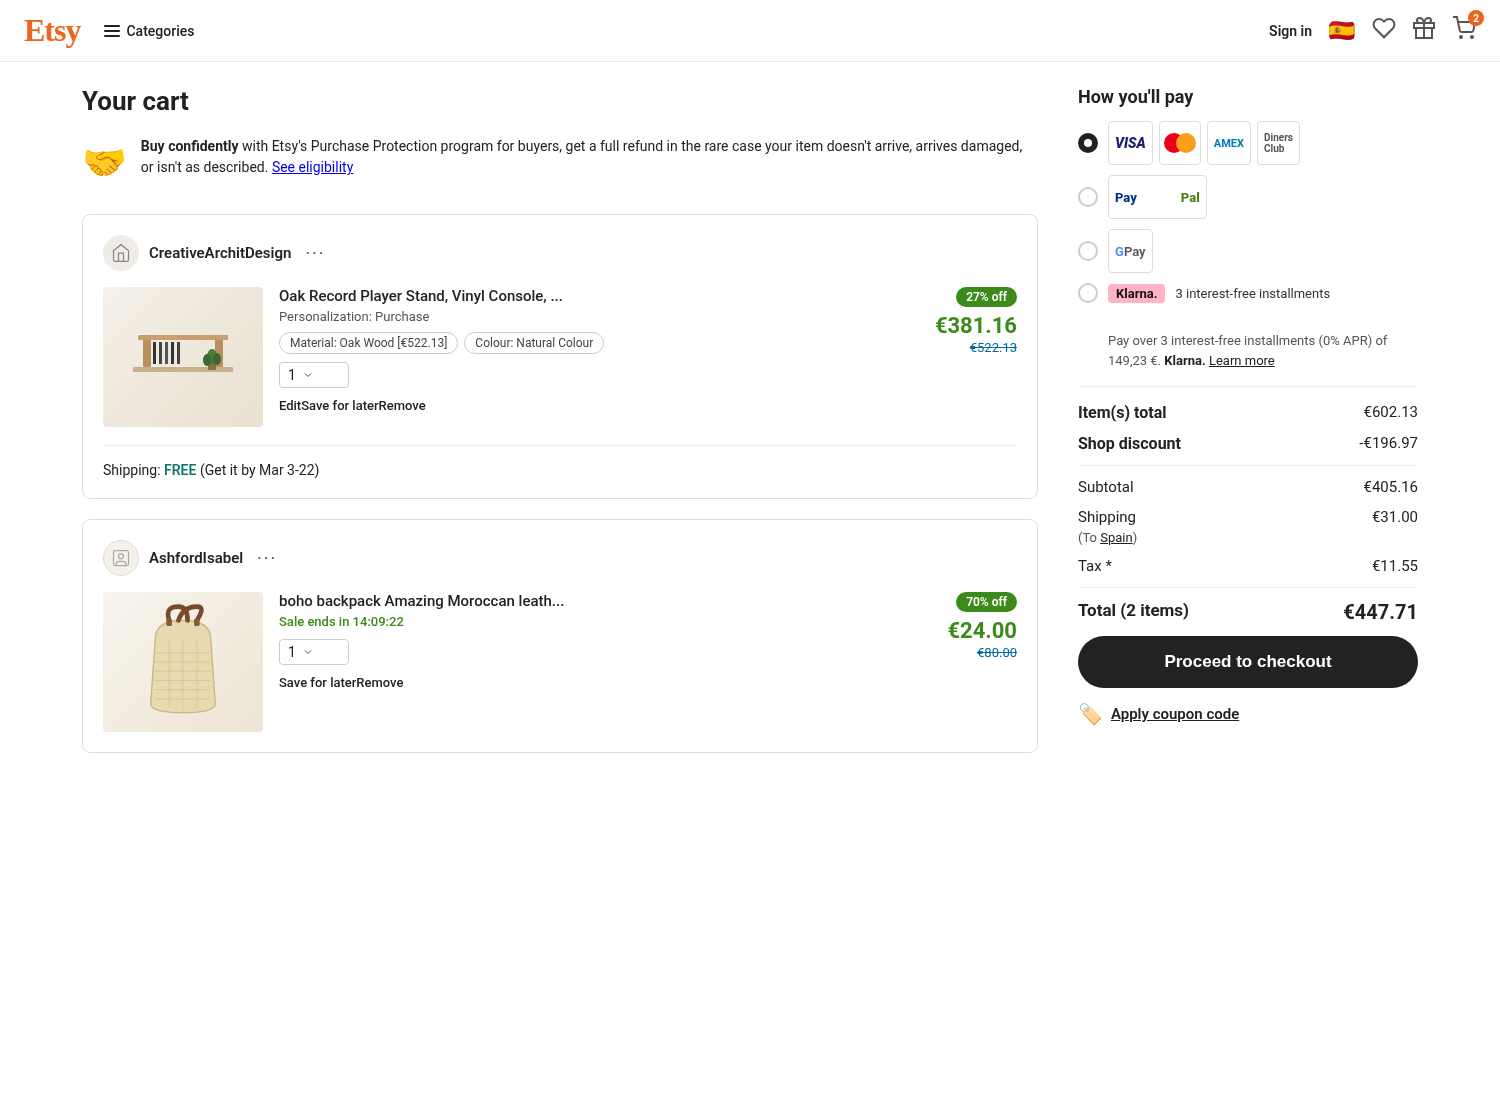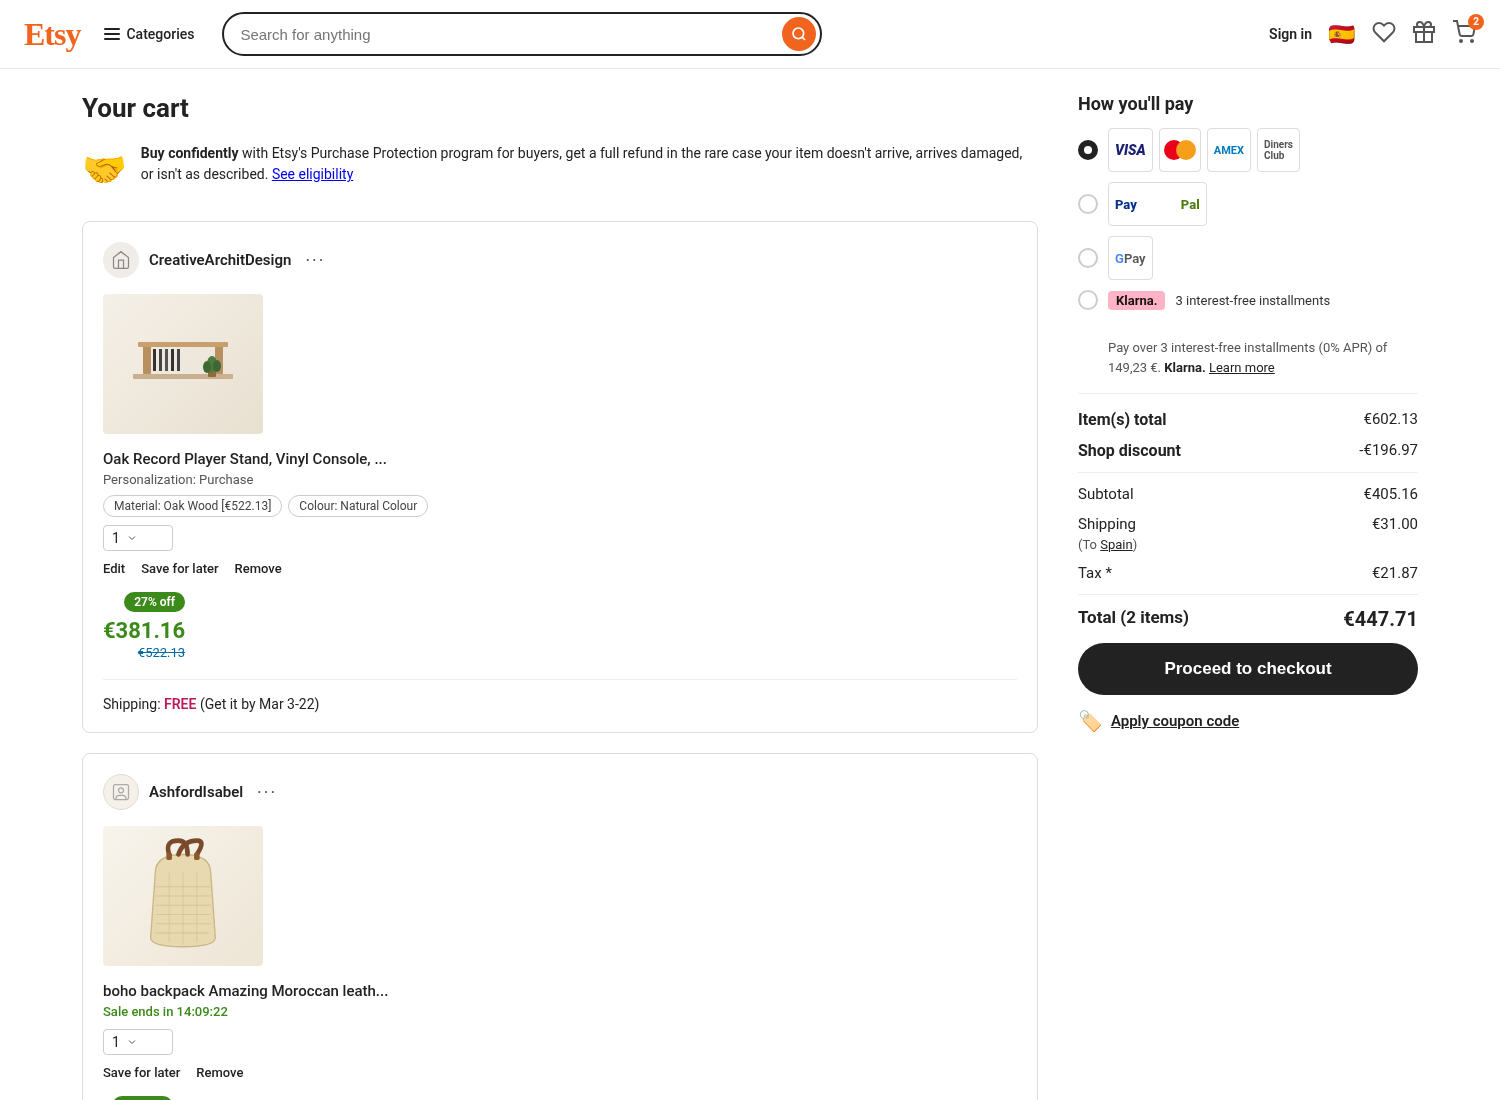--- a/index.html
+++ b/index.html
@@ -33,38 +33,38 @@
     .protection-icon { font-size: 36px; flex-shrink: 0; }
 
     
     .shop-card { border: 1px solid #ddd; border-radius: 8px; padding: 20px; margin-bottom: 20px; }
     .shop-header { display: flex; align-items: center; gap: 10px; margin-bottom: 16px; }
     .shop-avatar { width: 36px; height: 36px; border-radius: 50%; background: #f0ede8; display: flex; align-items: center; justify-content: center; font-size: 10px; overflow: hidden; }
     .shop-name { font-weight: 600; font-size: 15px; }
     .shop-menu { font-size: 18px; color: #555; margin-left: 4px; cursor: pointer; letter-spacing: 2px; }
 
     
-    .product-row { display: flex; gap: 16px; align-items: flex-start; flex-direction: column; }
+    .product-row { display: flex; gap: 16px; align-items: flex-start; }
     .product-details { flex: 1; min-width: 0; }
     .product-title { font-size: 15px; font-weight: 500; margin-bottom: 4px; }
     .product-personalization { font-size: 13px; color: #555; margin-bottom: 8px; }
     .product-tags { display: flex; gap: 6px; flex-wrap: wrap; margin-bottom: 8px; }
     .product-tag { border: 1px solid #ccc; border-radius: 20px; padding: 3px 10px; font-size: 12px; color: #444; background: white; }
     .sale-countdown { color: #3b8a1a; font-size: 13px; font-weight: 500; margin-bottom: 10px; }
     .quantity-select { display: flex; align-items: center; border: 1px solid #ccc; border-radius: 4px; padding: 4px 8px; font-size: 14px; gap: 6px; width: 70px; cursor: pointer; background: white; }
-    .product-actions { display: flex; gap: 16px; margin-top: 10px; font-size: 13px; align-items: center; }
+    .product-actions { display: flex; gap: 0; margin-top: 10px; font-size: 13px; align-items: center; }
     .product-actions a { color: #222; text-decoration: none; cursor: pointer; font-weight: 500; }
 
     .product-price { text-align: right; flex-shrink: 0; }
     .discount-badge { background: #3b8a1a; color: white; border-radius: 20px; padding: 3px 10px; font-size: 12px; font-weight: 600; display: inline-block; margin-bottom: 6px; }
     .price-current { color: #3b8a1a; font-size: 22px; font-weight: 700; }
     .price-original { color: #0369a1; font-size: 13px; text-decoration: line-through; }
 
     .shipping-info { margin-top: 18px; padding-top: 16px; border-top: 1px solid #eee; font-size: 14px; }
-    .shipping-free { color: #be185d; font-weight: 600; }
+    .shipping-free { color: #0f766e; font-weight: 600; }
 
     
     .pay-title { font-size: 18px; font-weight: 700; margin-bottom: 14px; }
     .payment-methods { display: flex; flex-direction: column; gap: 10px; margin-bottom: 20px; }
     .payment-row { display: flex; align-items: center; gap: 10px; }
     .radio-circle { width: 20px; height: 20px; border-radius: 50%; border: 2px solid #ccc; flex-shrink: 0; display: flex; align-items: center; justify-content: center; }
     .radio-circle.selected { border-color: #222; background: #222; }
     .radio-circle.selected::after { content: ''; width: 8px; height: 8px; border-radius: 50%; background: white; }
     .payment-cards { display: flex; gap: 6px; align-items: center; flex-wrap: wrap; }
     .card-chip { border: 1px solid #ddd; border-radius: 4px; padding: 2px 6px; font-size: 12px; font-weight: 700; height: 44px; display: flex; align-items: center; }
@@ -112,29 +112,20 @@
 <header class="header">
   <span class="logo">Etsy</span>
   <div class="categories-btn">
     <div class="hamburger">
       <span></span>
         <span></span>
         <span></span>
     </div>
     <span>Categories</span>
   </div>
-  <div class="search-bar">
-    <input type="text" placeholder="Search for anything" style="">
-    <button class="search-btn">
-      <svg width="16" height="16" viewBox="0 0 24 24" fill="none" stroke="white" stroke-width="2.5">
-        <circle cx="11" cy="11" r="8"></circle>
-          <line x1="21" y1="21" x2="16.65" y2="16.65"></line>
-      </svg>
-    </button>
-  </div>
   <div class="header-actions">
     <span class="sign-in">Sign in</span>
     <div class="flag-icon">🇪🇸</div>
     <div class="header-icon">
       <svg width="24" height="24" viewBox="0 0 24 24" fill="none" stroke="#555" stroke-width="2">
         <path d="M20.84 4.61a5.5 5.5 0 0 0-7.78 0L12 5.67l-1.06-1.06a5.5 5.5 0 0 0-7.78 7.78l1.06 1.06L12 21.23l7.78-7.78 1.06-1.06a5.5 5.5 0 0 0 0-7.78z"></path>
       </svg>
     </div>
     <div class="header-icon">
       <svg width="24" height="24" viewBox="0 0 24 24" fill="none" stroke="#555" stroke-width="2">
@@ -361,21 +352,21 @@
         <span class="summary-label">Shipping</span>
         <span class="summary-value">€31.00</span>
       </div>
       <div class="summary-row" style="margin-bottom:12px;">
         <span class="shipping-dest">
           <span>(To </span><a href="#">Spain</a><span>)</span>
         </span>
       </div>
       <div class="summary-row">
         <span class="summary-label">Tax *</span>
-        <span class="summary-value">€21.87</span>
+        <span class="summary-value">€11.55</span>
       </div>
       <hr class="divider">
       <div class="summary-row">
         <span class="summary-label total">Total (2 items)</span>
         <span class="summary-value total">€447.71</span>
       </div>
 
       
 
       

